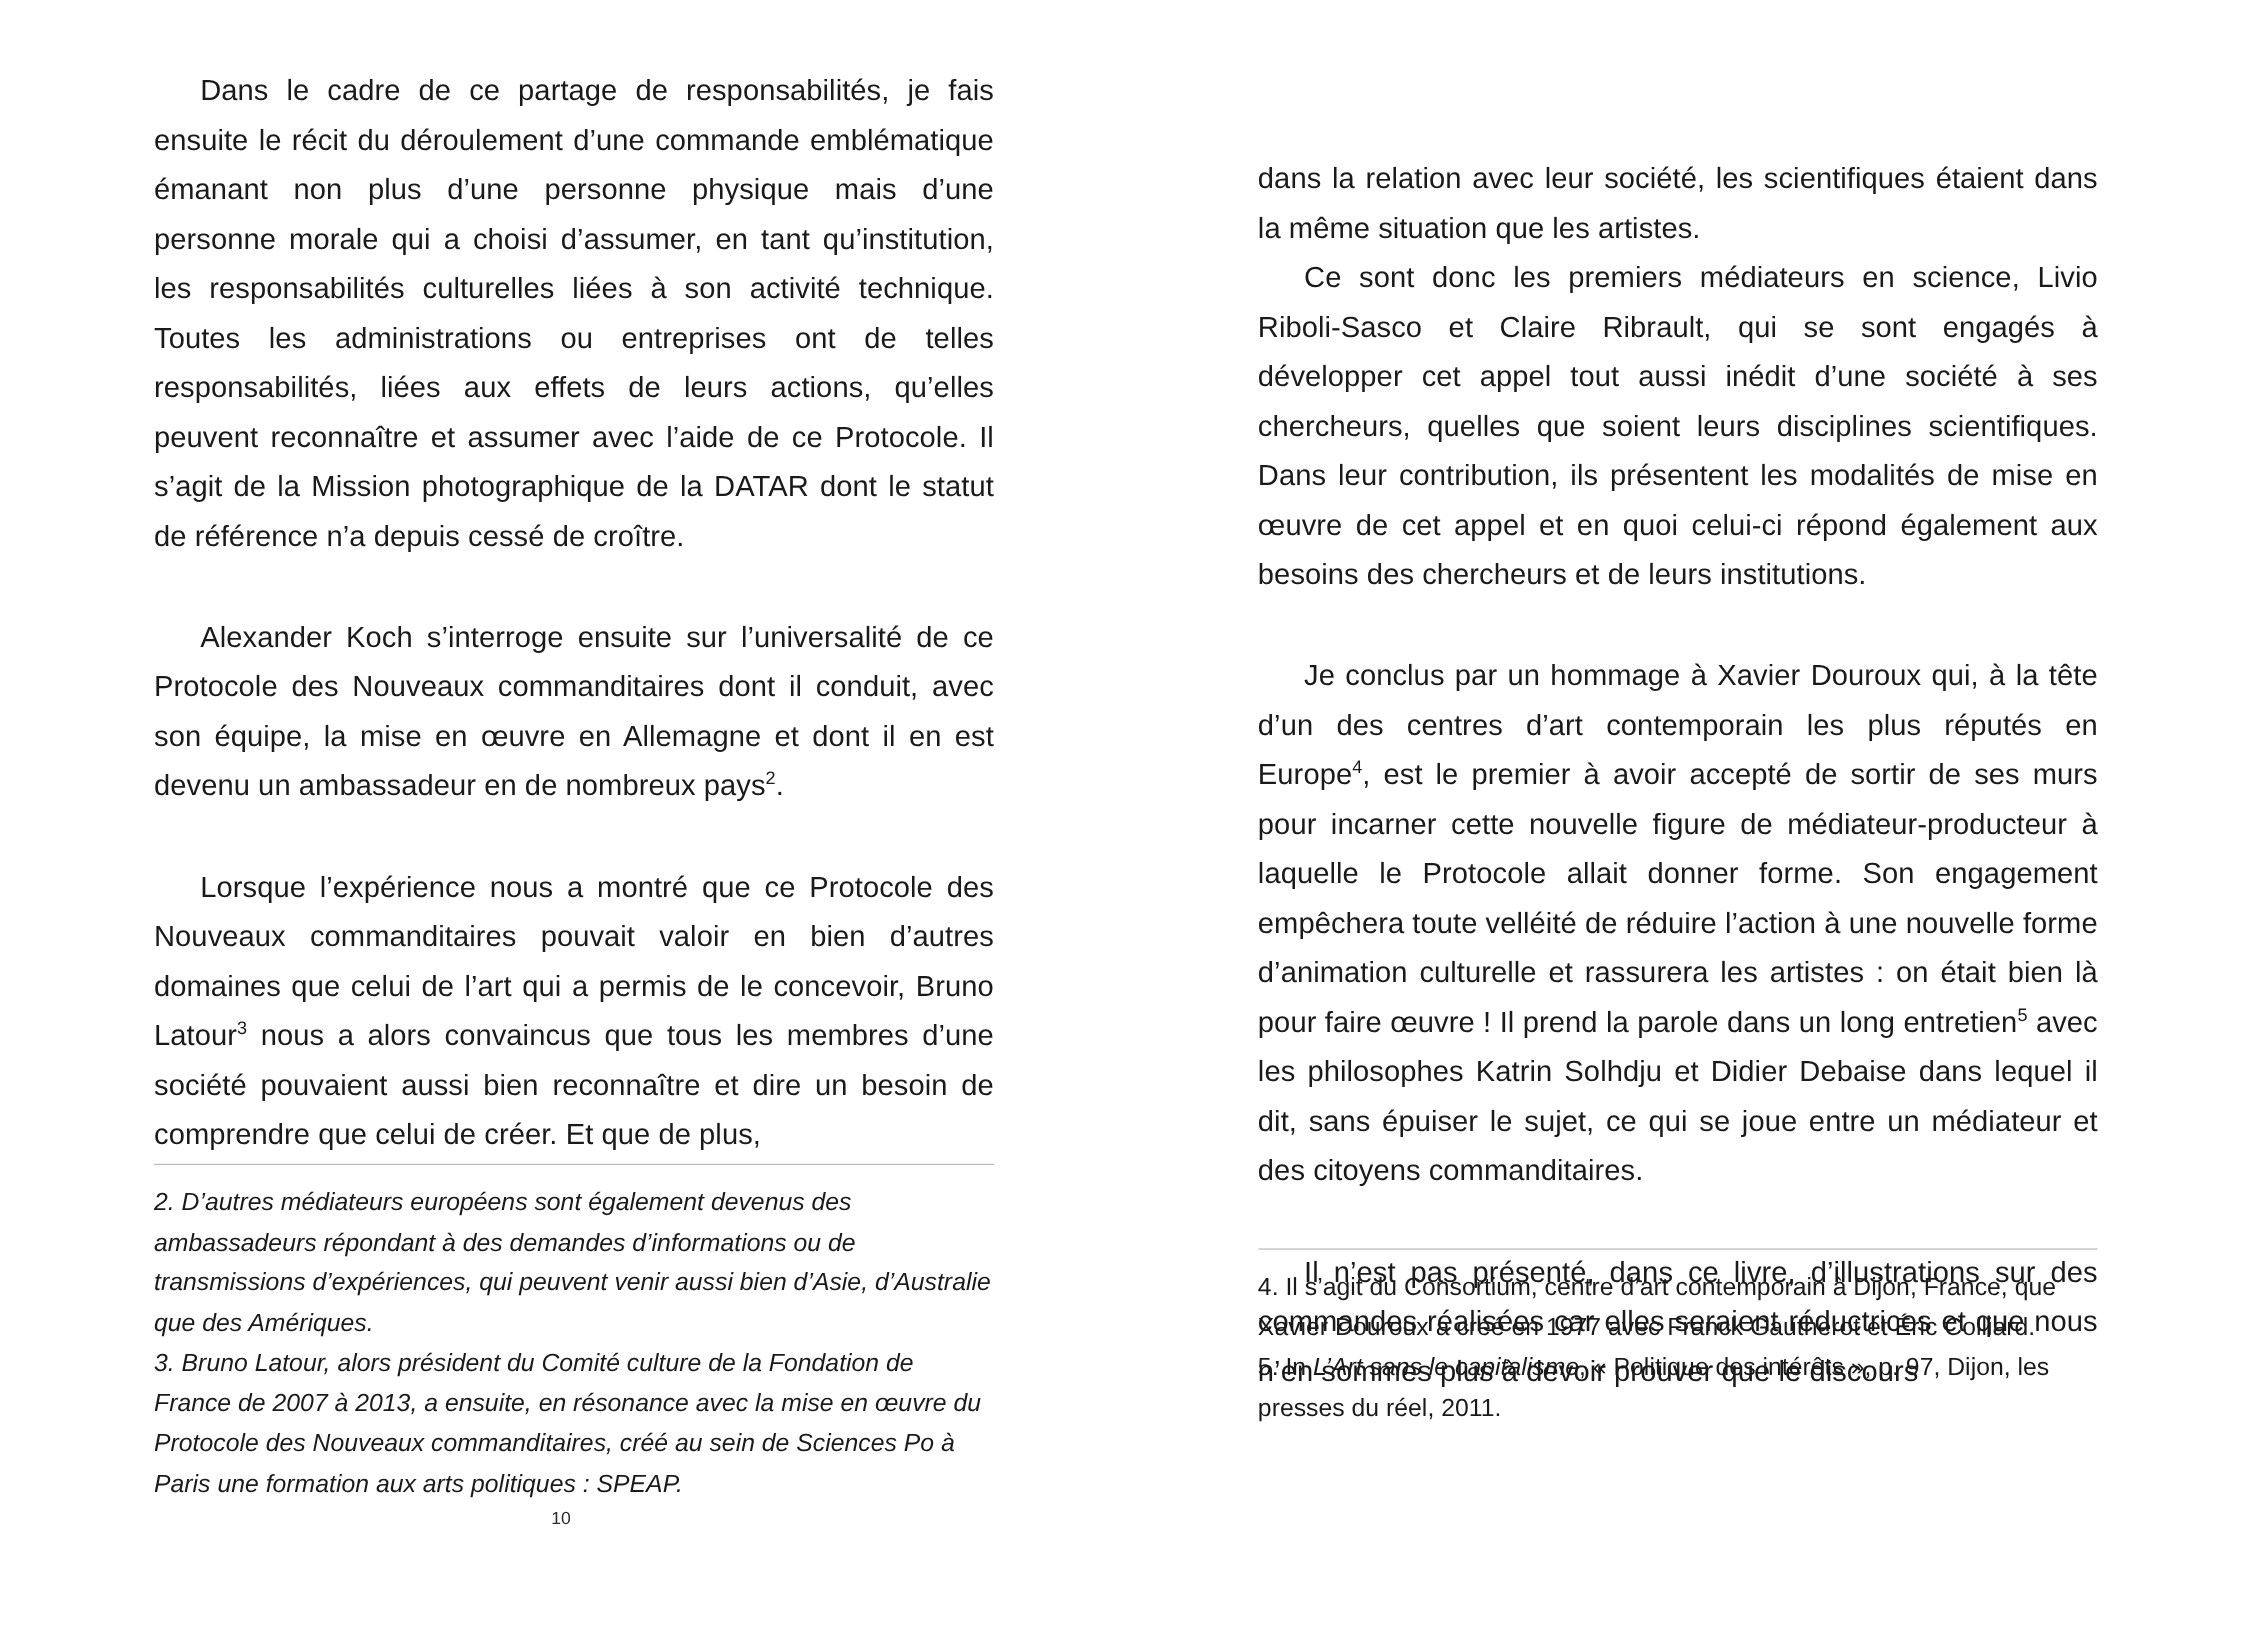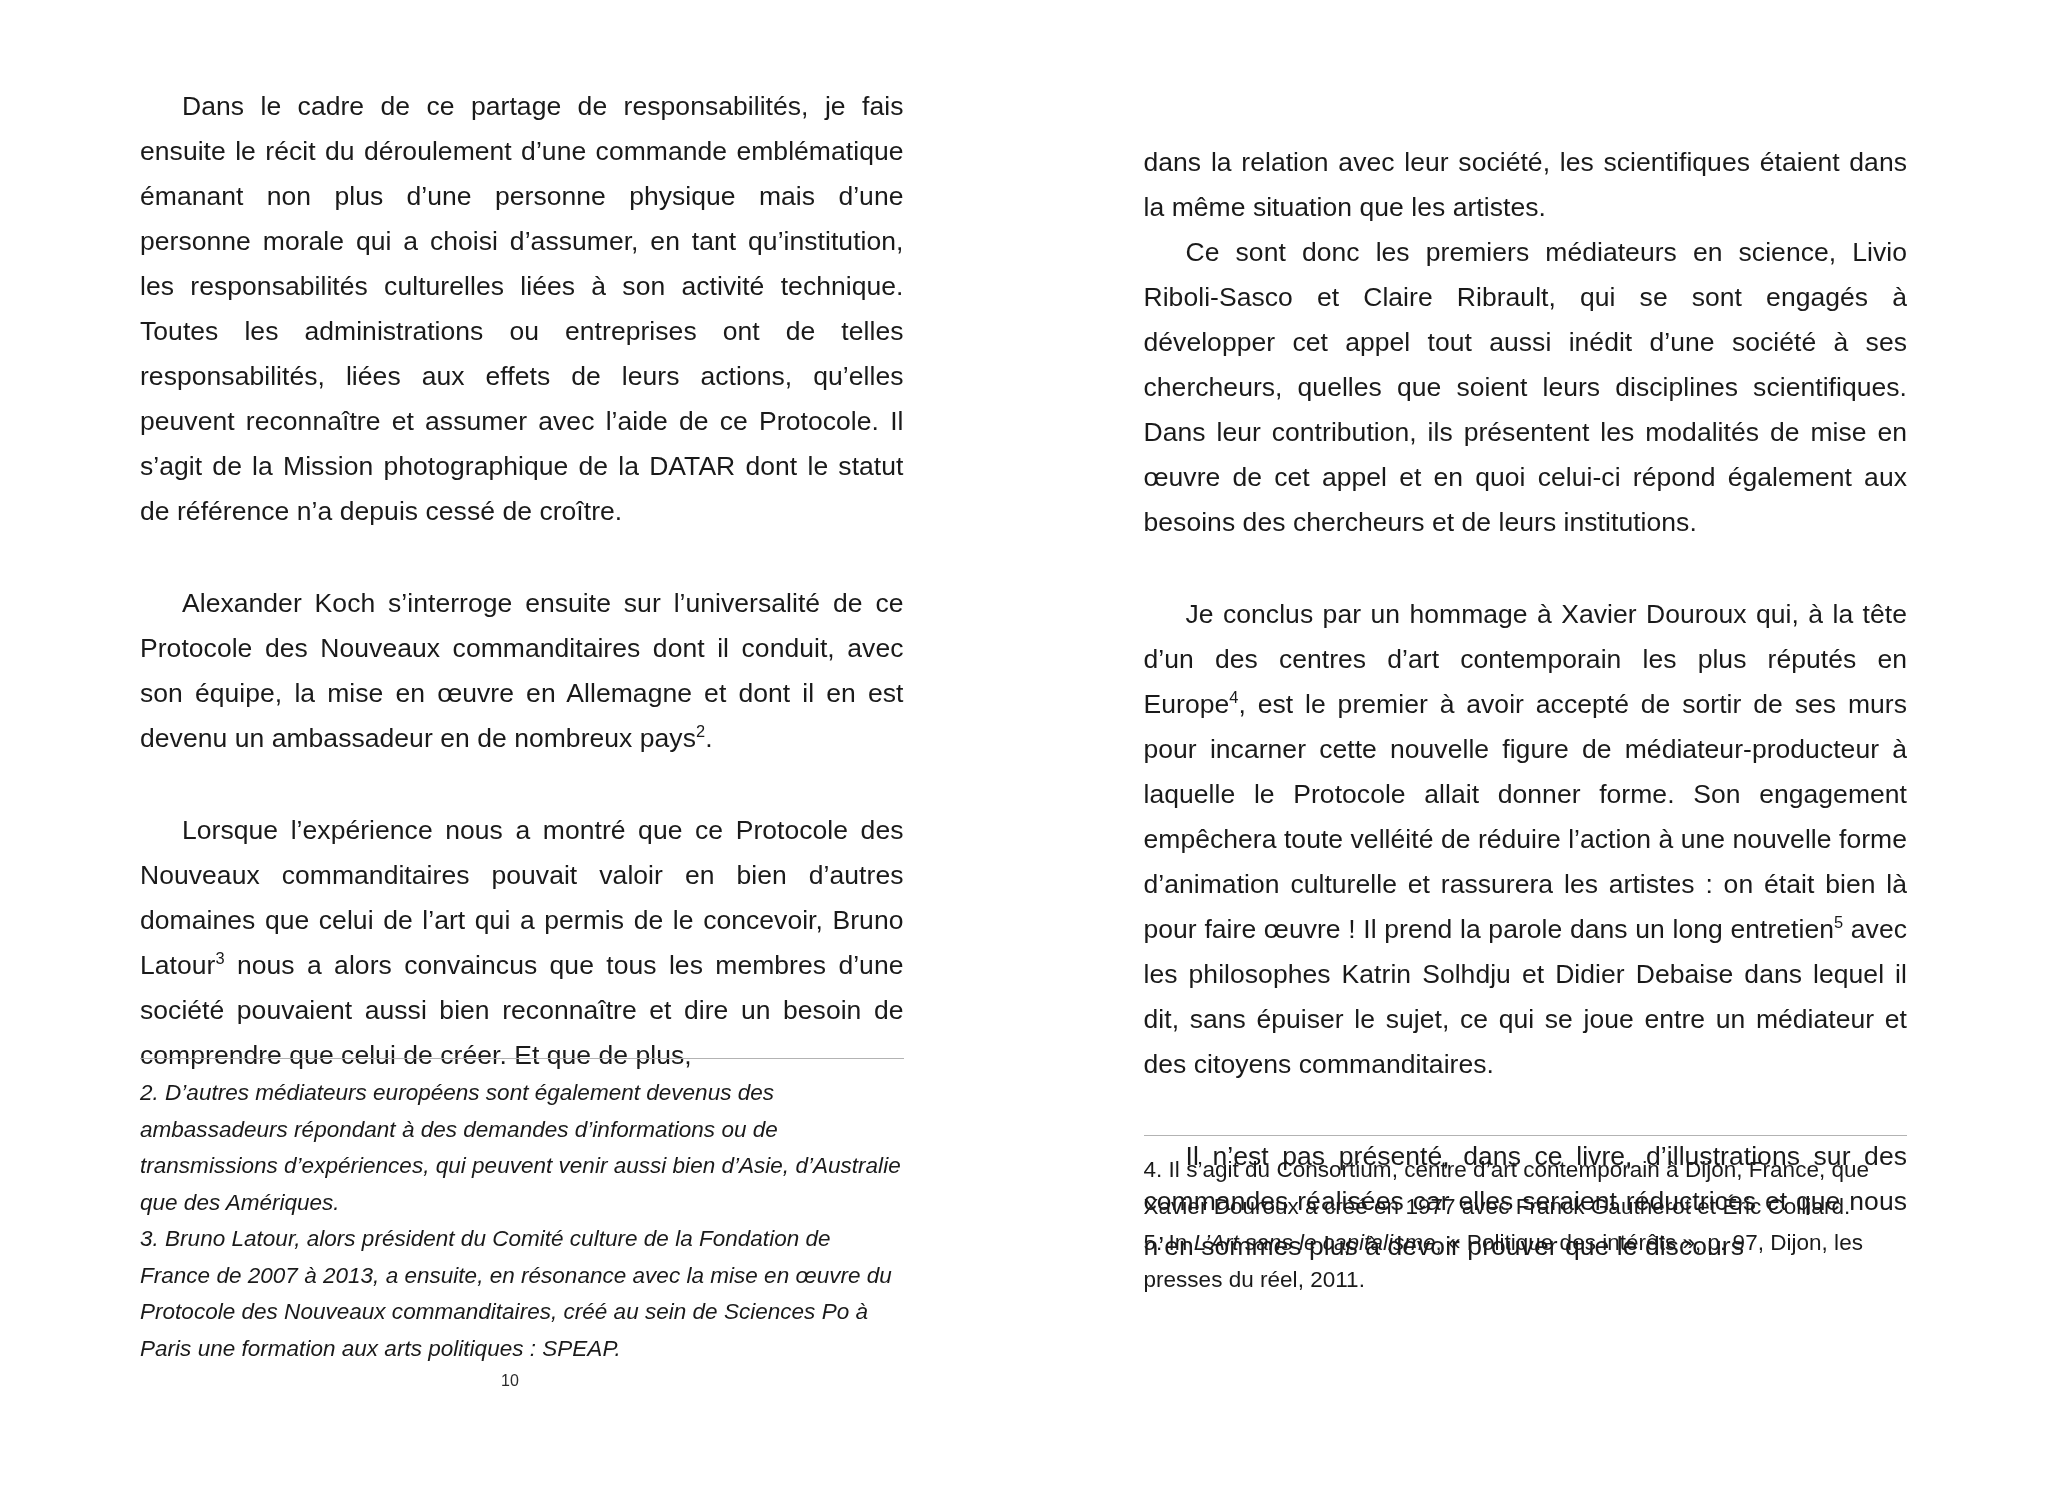--- a/index.html
+++ b/index.html
@@ -20,21 +20,21 @@
     width: 2047px;
     height: 1496px;
     box-sizing: border-box;
   }
   .page {
     position: relative;
     box-sizing: border-box;
     flex: 0 0 50%;
     height: 1496px;
   }
-  .page-left  { padding: 84px 120px 0 140px; }
+  .page-left  { padding: 60px 120px 0 140px; }
   .page-right { padding: 140px 140px 0 120px; }
 
   .body-col {
     width: 100%;
   }
   p.para {
     margin: 0 0 0 0;
     font-size: 26.5px;
     line-height: 45px;
     text-align: justify;

